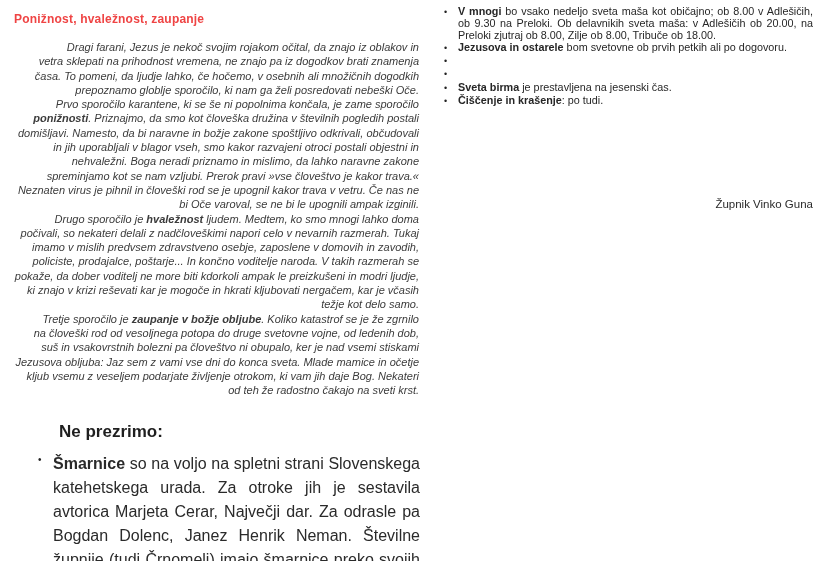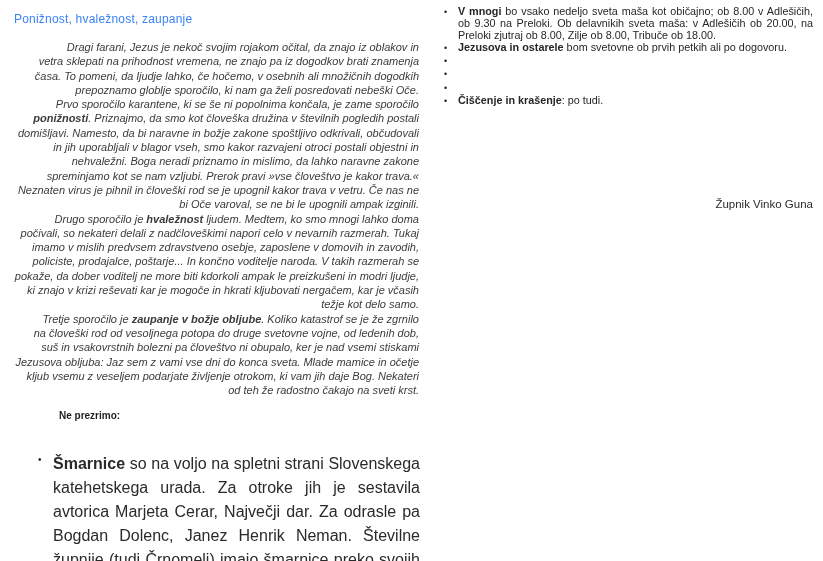--- a/index.html
+++ b/index.html
@@ -7,33 +7,33 @@
   .page {
     position:relative;
     width:823px;
     height:561px;
     background:#ffffff;
     font-family:"Liberation Sans", sans-serif;
     overflow:hidden;
   }
   .doc-title {
     position:absolute; left:14px; top:12px;
-    font-size:12px; font-weight:normal; color:#3b82f6;
+    font-size:12px; font-weight:bold; color:#ef4444;
     letter-spacing:0.2px;
   }
   .letter {
     position:absolute; left:14px; top:40px; width:405px;
     font-style:italic; font-size:11px; line-height:14.3px;
     color:#3b3b3b; text-align:right;
   }
   .letter p { text-indent:26px; }
   .seg-bold { font-weight:bold; }
   .note-heading {
-    position:absolute; left:14px; top:410px;
-    font-size:10px; font-weight:bold; color:#1f1f1f;padding-left:45px;
+    position:absolute; left:14px; top:422px;
+    font-size:17px; font-weight:bold; color:#1f1f1f;padding-left:45px;
   }
   .bullet-row { display:flex; align-items:flex-start; }
   .left-list { position:absolute; left:38px; top:452px; width:382px; }
   .left-list .marker { flex:0 0 15px; font-size:10px; line-height:15px; color:#222222; }
   .left-list .bullet-text {
     flex:1; font-size:16px; line-height:24px; color:#2a2a2a;
     text-align:justify;
   }
   .right-list { position:absolute; left:444px; top:5px; width:369px; }
   .right-list .marker { flex:0 0 14px; font-size:9px; line-height:12.1px; padding-top:1px; color:#222222; }
@@ -79,20 +79,21 @@
       <span class="bullet-text"><span class="seg-bold">Jezusova in ostarele</span><span> bom svetovne ob prvih petkih ali po dogovoru.</span></span>
     </div>
     <div class="bullet-row">
       <span class="marker">•</span>
     </div>
     <div class="bullet-row">
       <span class="marker">•</span>
     </div>
     <div class="bullet-row">
       <span class="marker">•</span>
+      <span class="bullet-text"><span class="seg-bold">Sveta birma</span><span> je prestavljena na jesenski čas.</span></span>
     </div>
     <div class="bullet-row">
       <span class="marker">•</span>
       <span class="bullet-text"><span class="seg-bold">Čiščenje in krašenje</span><span>: po tudi.</span></span>
     </div>
   </div>
 
   <div class="signature">Župnik Vinko Guna</div>
 
 </div>

